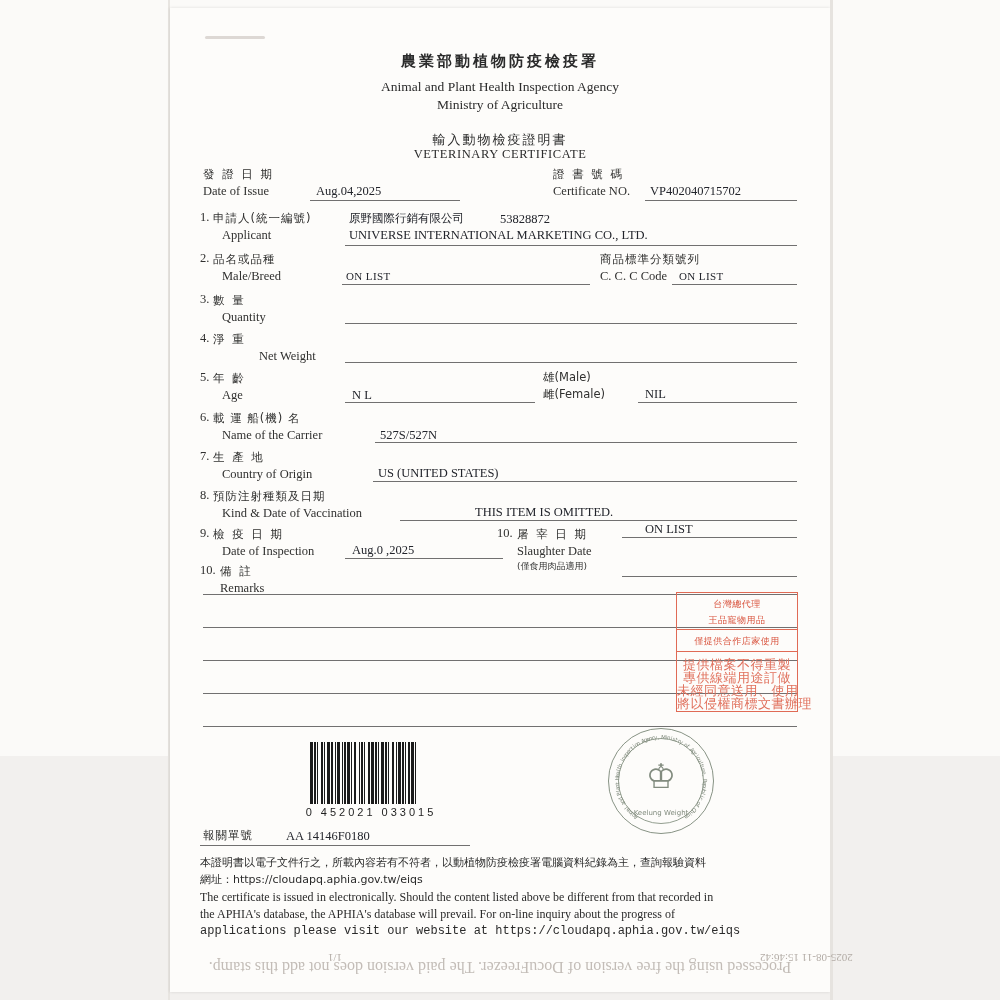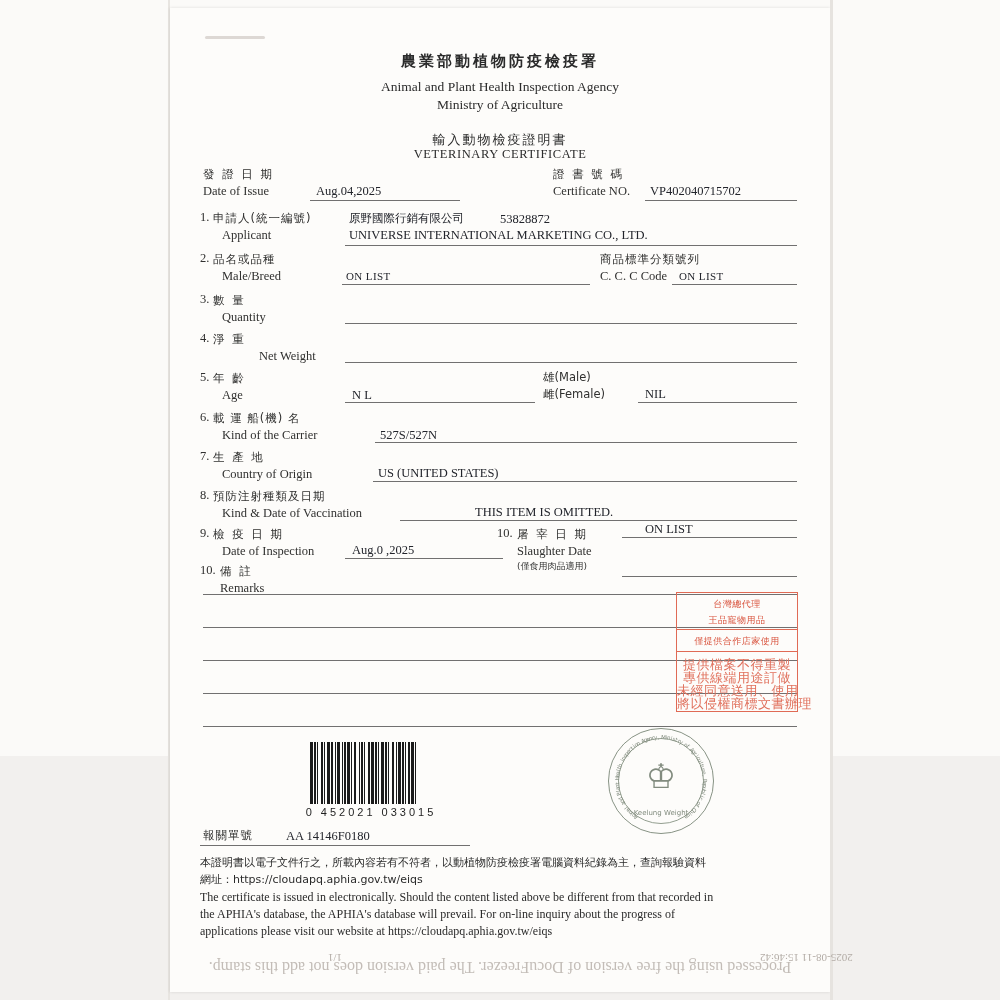--- a/index.html
+++ b/index.html
@@ -160,21 +160,21 @@
   <div class="lbl" style="left:222px;top:388px;">Age</div>
   <div class="val" style="left:352px;top:388px;">N L</div>
   <div class="lbl cjkl" style="left:543px;top:370px;letter-spacing:0;">雄(Male)</div>
   <div class="lbl cjkl" style="left:543px;top:387px;letter-spacing:0;">雌(Female)</div>
   <div class="val" style="left:645px;top:387px;">NIL</div>
   <div class="rule" style="left:345px;top:402px;width:190px;"></div>
   <div class="rule" style="left:638px;top:402px;width:159px;"></div>
 
   <div class="lbl" style="left:200px;top:410px;">6.</div>
   <div class="lbl cjkl" style="left:213px;top:411px;letter-spacing:1px;">載 運 船(機) 名</div>
-  <div class="lbl" style="left:222px;top:428px;">Kind of the Carrier</div>
+  <div class="lbl" style="left:222px;top:428px;">Name of the Carrier</div>
   <div class="val" style="left:380px;top:428px;">527S/527N</div>
   <div class="rule" style="left:375px;top:442px;width:422px;"></div>
 
   <div class="lbl" style="left:200px;top:449px;">7.</div>
   <div class="lbl cjkl" style="left:213px;top:450px;">生   產   地</div>
   <div class="lbl" style="left:222px;top:467px;">Country of Origin</div>
   <div class="val" style="left:378px;top:466px;">US (UNITED STATES)</div>
   <div class="rule" style="left:373px;top:481px;width:424px;"></div>
 
   <div class="lbl" style="left:200px;top:488px;">8.</div>
@@ -350,18 +350,18 @@
   </div>
 
   <div class="lbl cjkl" style="left:203px;top:828px;letter-spacing:1px;">報關單號</div>
   <div class="val" style="left:286px;top:829px;">AA  14146F0180</div>
   <div class="rule" style="left:200px;top:845px;width:270px;"></div>
 
   <div class="fcjk" style="top:855px;">本證明書以電子文件行之，所載內容若有不符者，以動植物防疫檢疫署電腦資料紀錄為主，查詢報驗資料</div>
   <div class="fcjk" style="top:872px;">網址：https://cloudapq.aphia.gov.tw/eiqs</div>
   <div class="fen" style="top:890px;">The certificate is issued in electronically. Should the content listed above be different from that recorded in</div>
   <div class="fen" style="top:907px;">the APHIA's database, the APHIA's database will prevail. For on-line inquiry about the progress of</div>
-  <div class="fen" style="top:924px;">applications please visit our website at https://cloudapq.aphia.gov.tw/eiqs</div>
+  <div class="fen" style="top:924px;font-family:Liberation Mono, monospace;">applications please visit our website at https://cloudapq.aphia.gov.tw/eiqs</div>
 
   <div class="wm">Processed using the free version of DocuFreezer. The paid version does not add this stamp.</div>
   <div class="wm2">2025-08-11 15:46:42</div>
   <div class="wm3">1/1</div>
 </div>
 
 </body></html>

